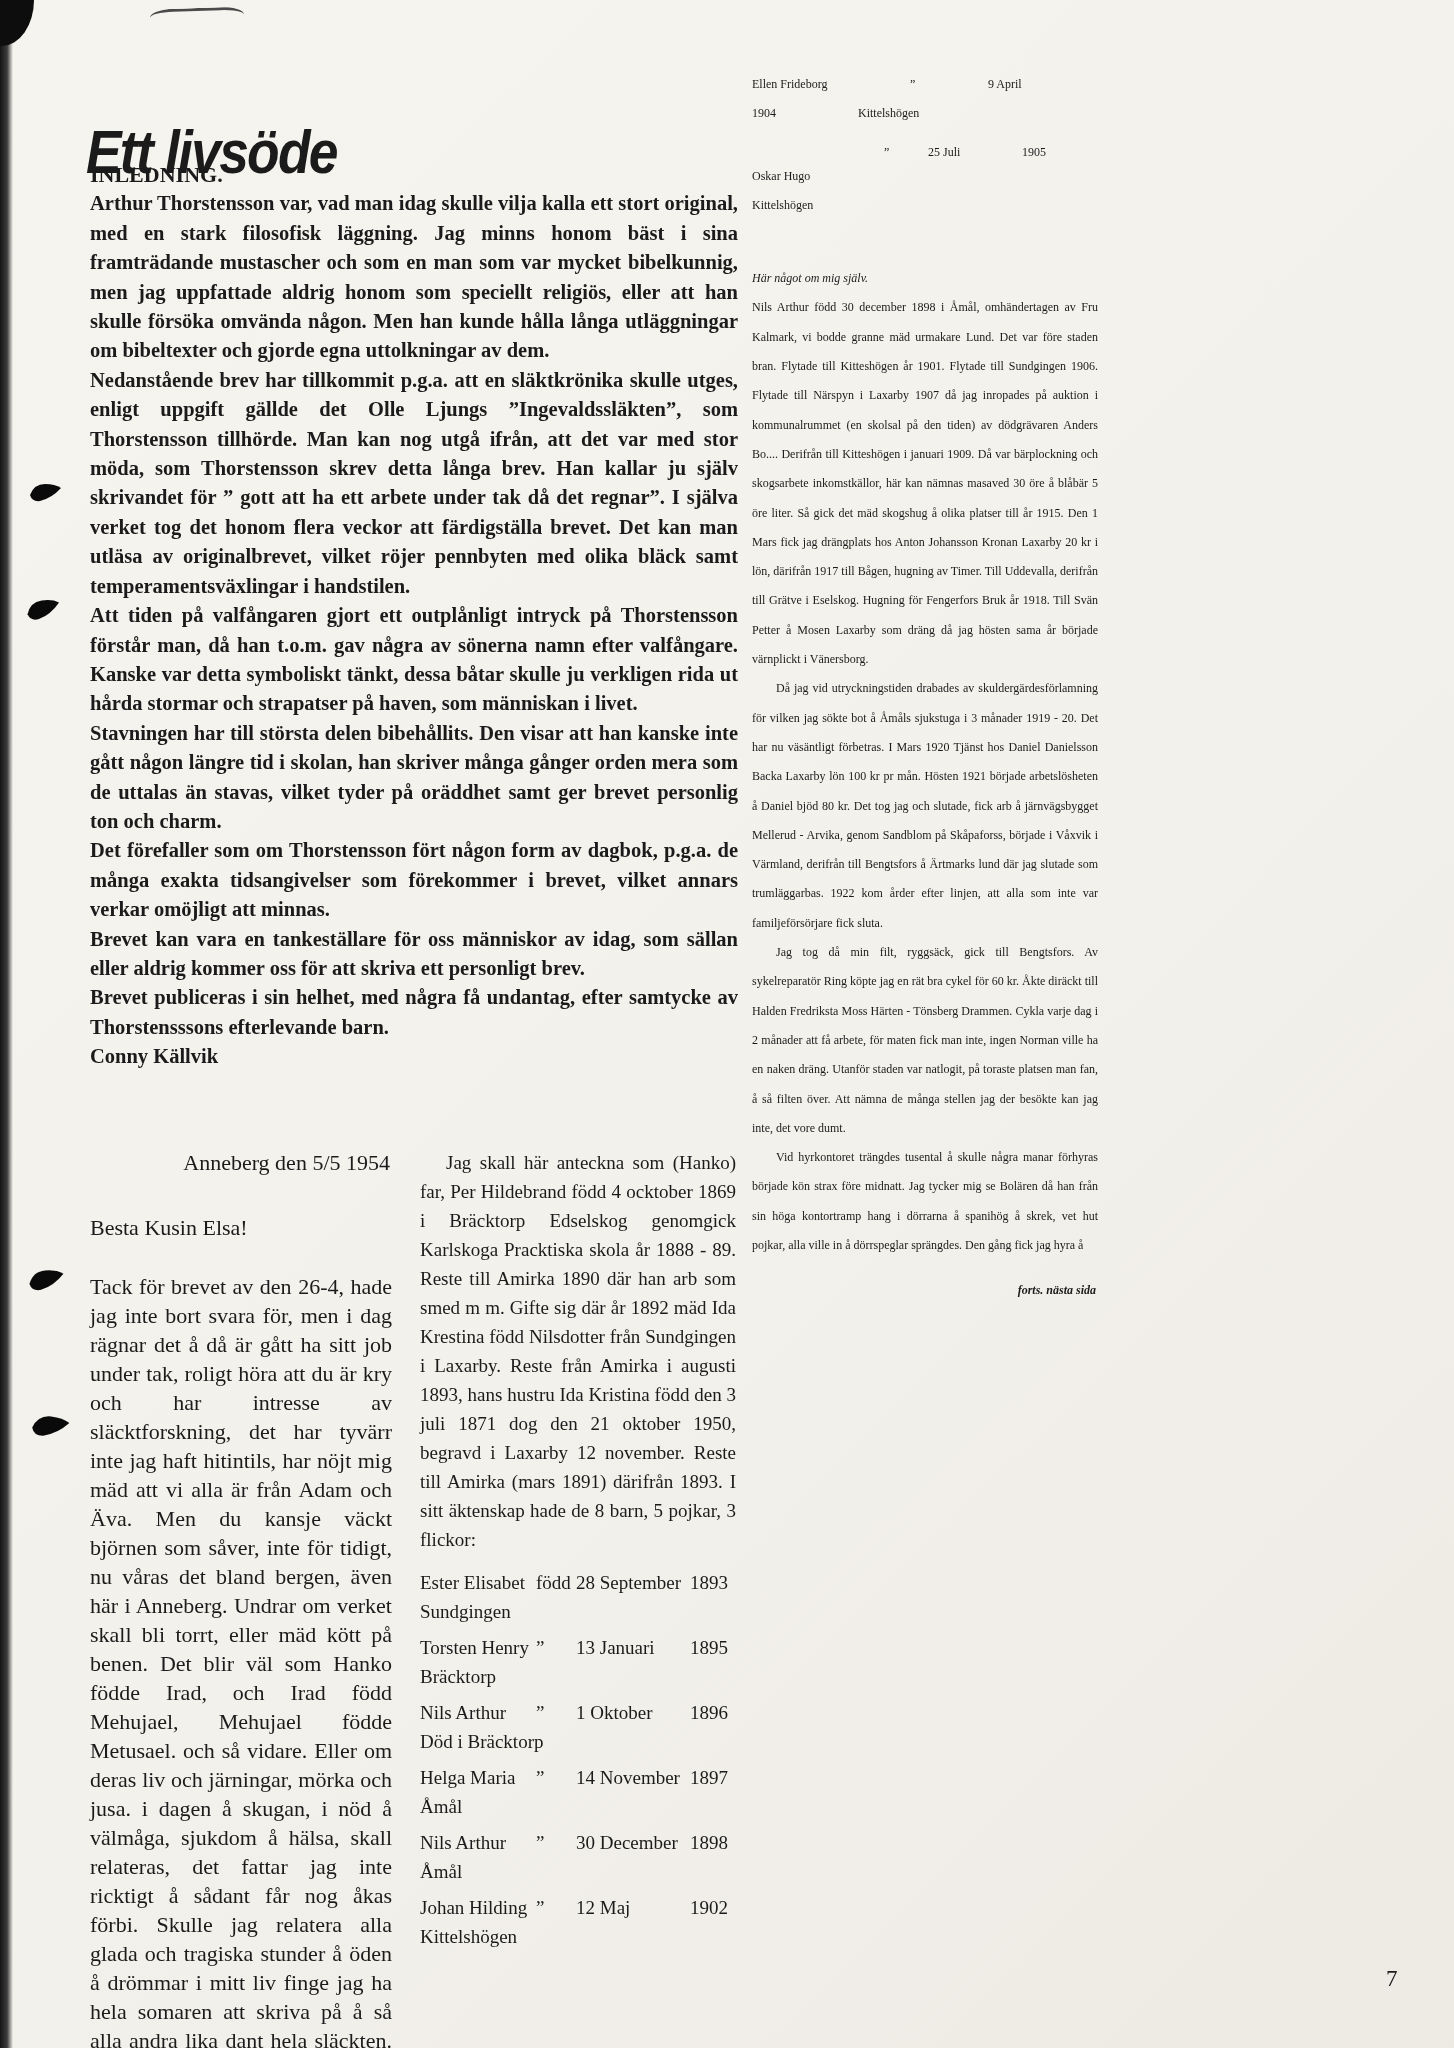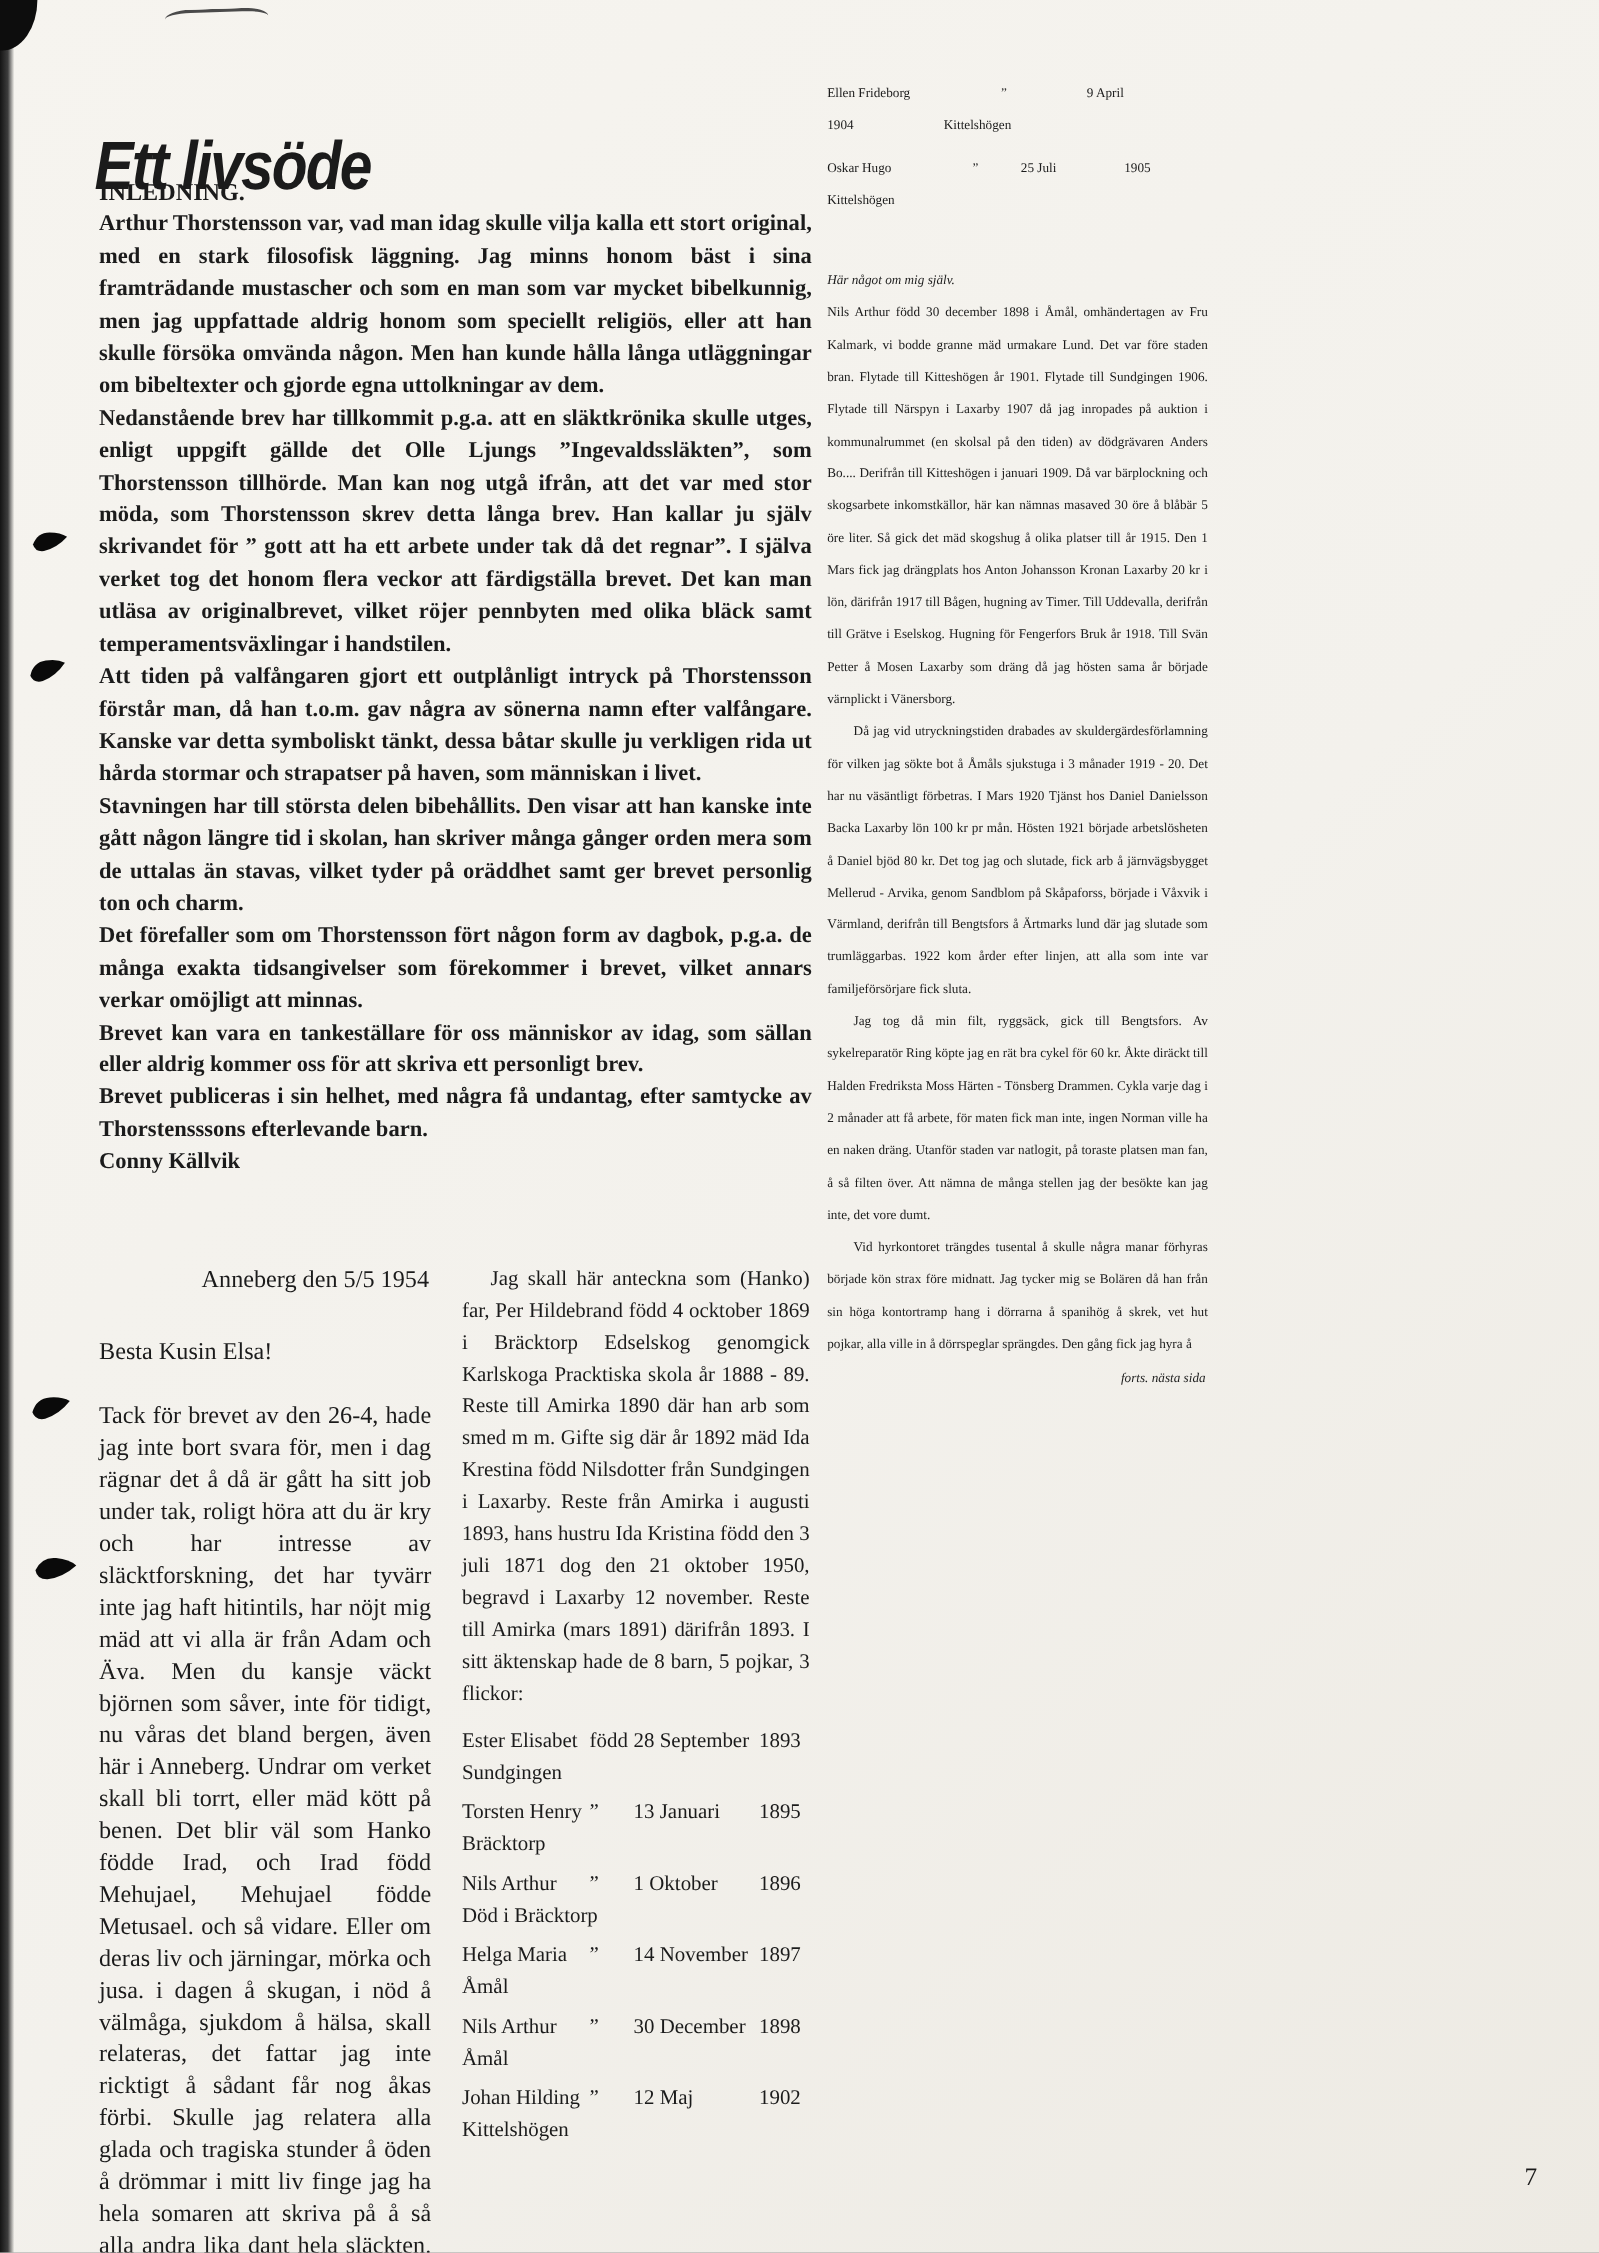--- a/index.html
+++ b/index.html
@@ -55,26 +55,26 @@
   .rec-year { width:46px; flex:none; }
   .rec-place { }
 
   
   .col-right { position:absolute; left:752px; top:70px; width:346px;
     font-size:12px; line-height:29.3px; }
   .trec { margin-bottom:9px; }
   .trec .l { display:flex; white-space:nowrap; }
   .t1-name { width:158px; flex:none; } .t1-mark { width:78px; flex:none; } .t1-date { flex:1; }
   .t1-year { width:106px; flex:none; } .t1-place { flex:1; }
-  .t2-name { width:132px; flex:none; } .t2-mark { width:44px; flex:none; }
+  .t2-name { width:132px; flex:none;margin-top:24px; } .t2-mark { width:44px; flex:none; }
   .t2-date { width:94px; flex:none; } .t2-year { flex:1; }
   .autobio-heading { font-style:italic; margin:44px 0 0; }
   .col-right p.body { margin:0; text-align:justify; }
   .col-right p.indent { text-indent:24px; }
-  .continuation { text-align:right; font-weight:normal; font-style:italic; margin-top:2px; padding-right:2px; }
+  .continuation { text-align:right; font-weight:bold; font-style:italic; margin-top:16px; padding-right:2px; }
 
   .page-number { position:absolute; left:1386px; top:1966px; font-size:23px; }
 </style>
 </head>
 <body>
 
 <div class="page">
 
   <div class="edge-strip"></div>
   <div class="corner-mark"></div>

